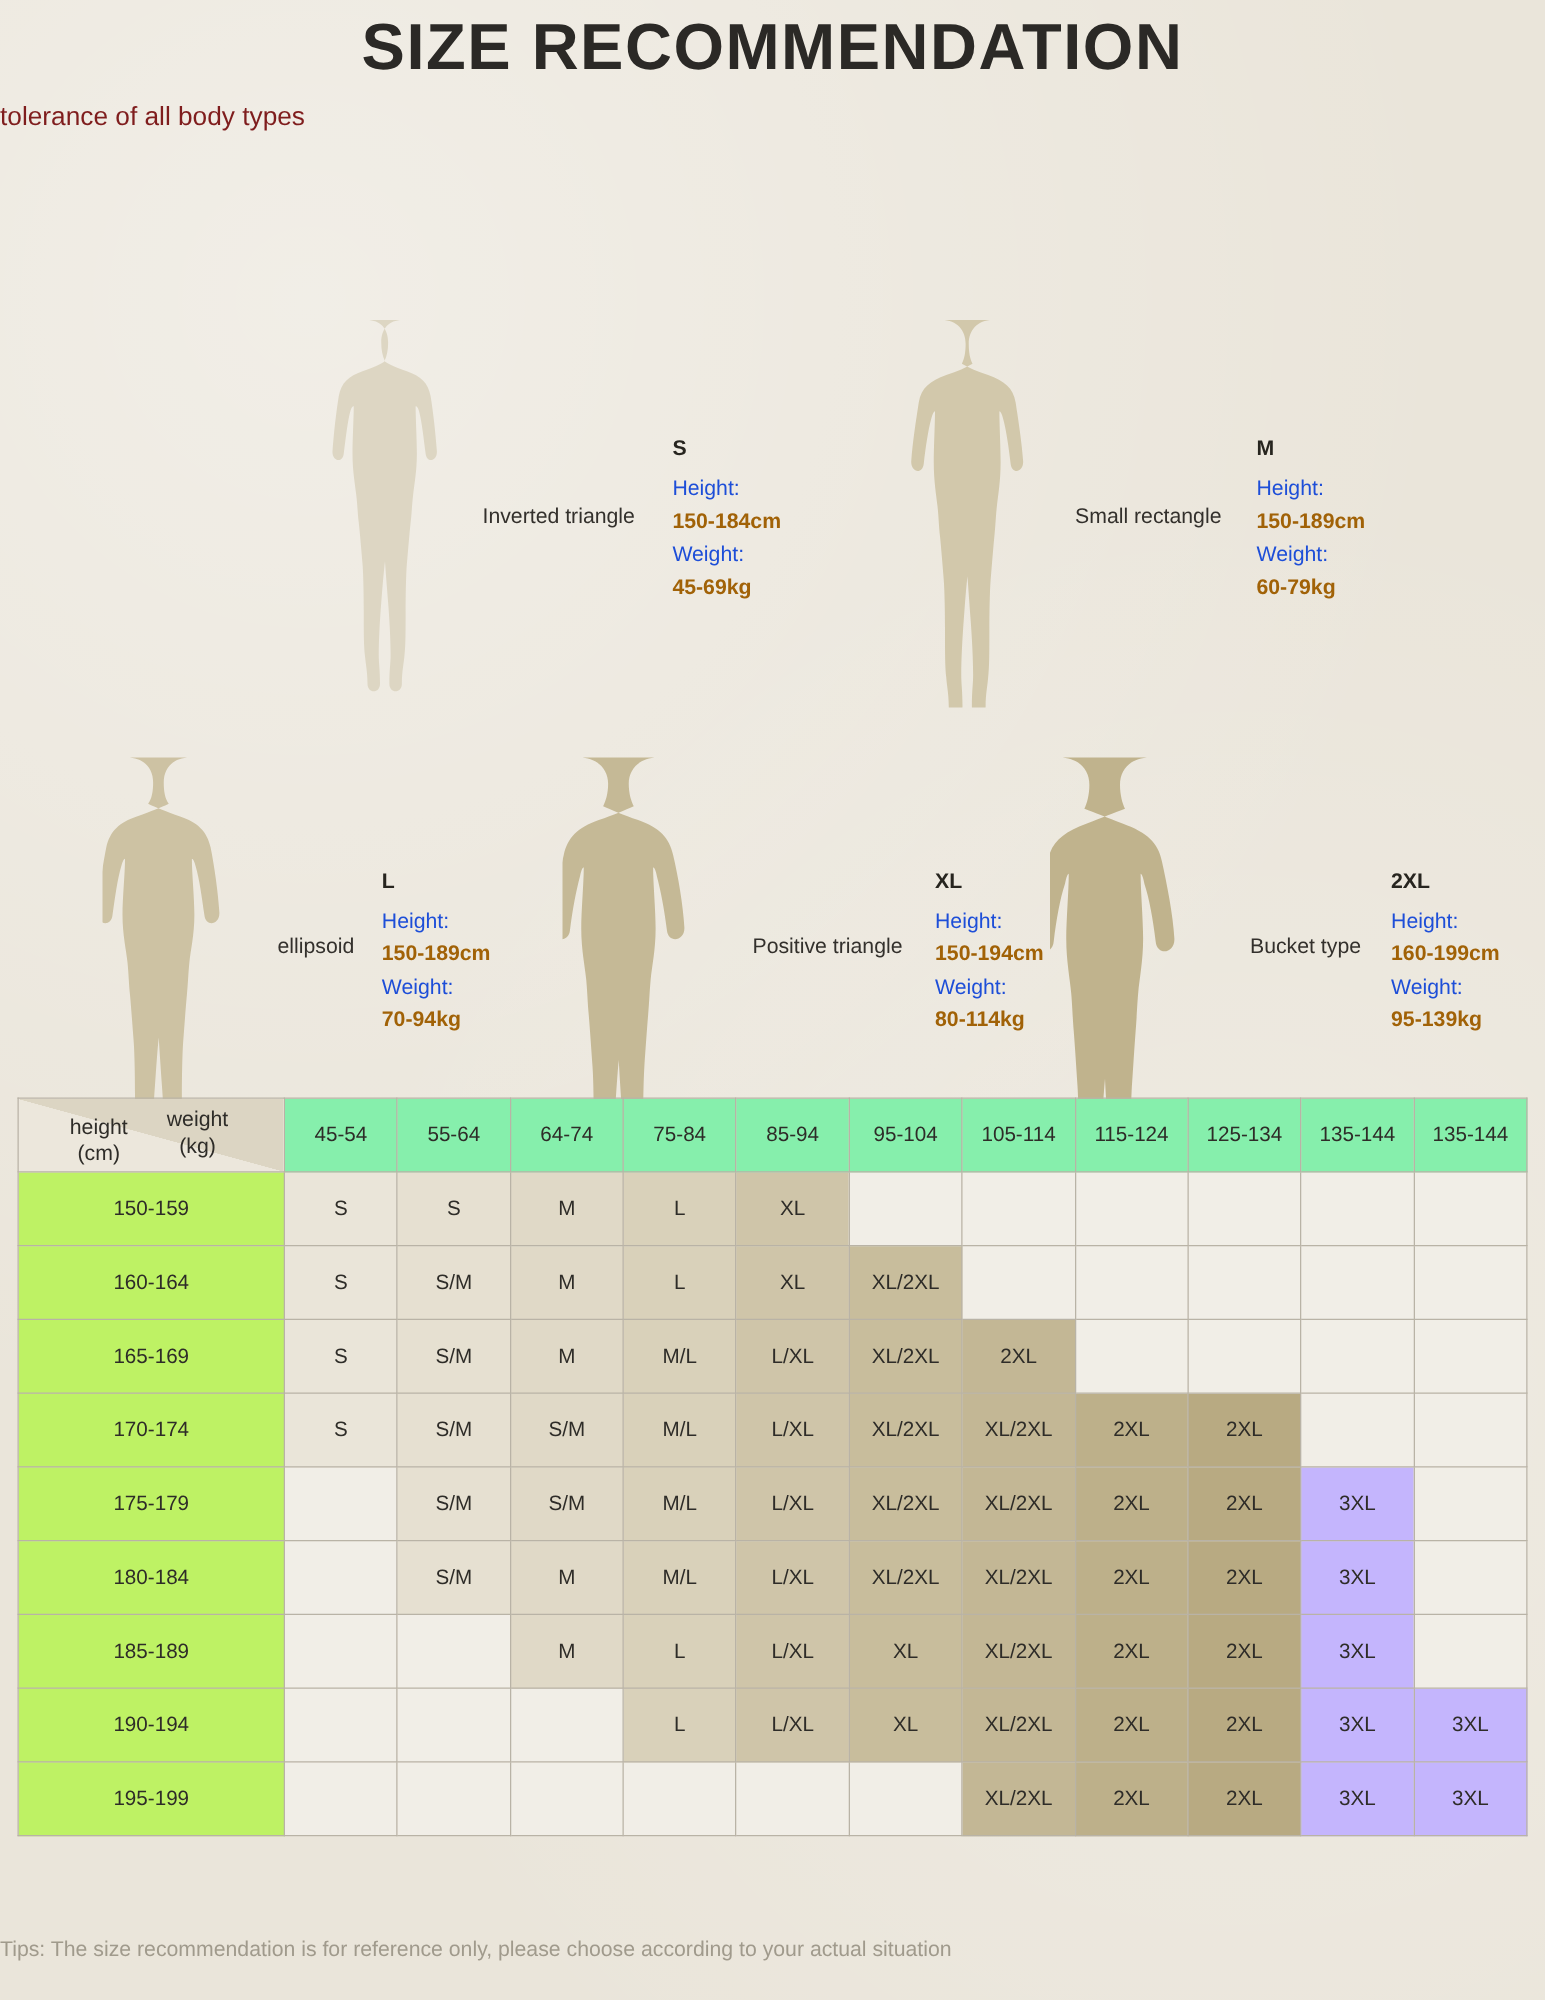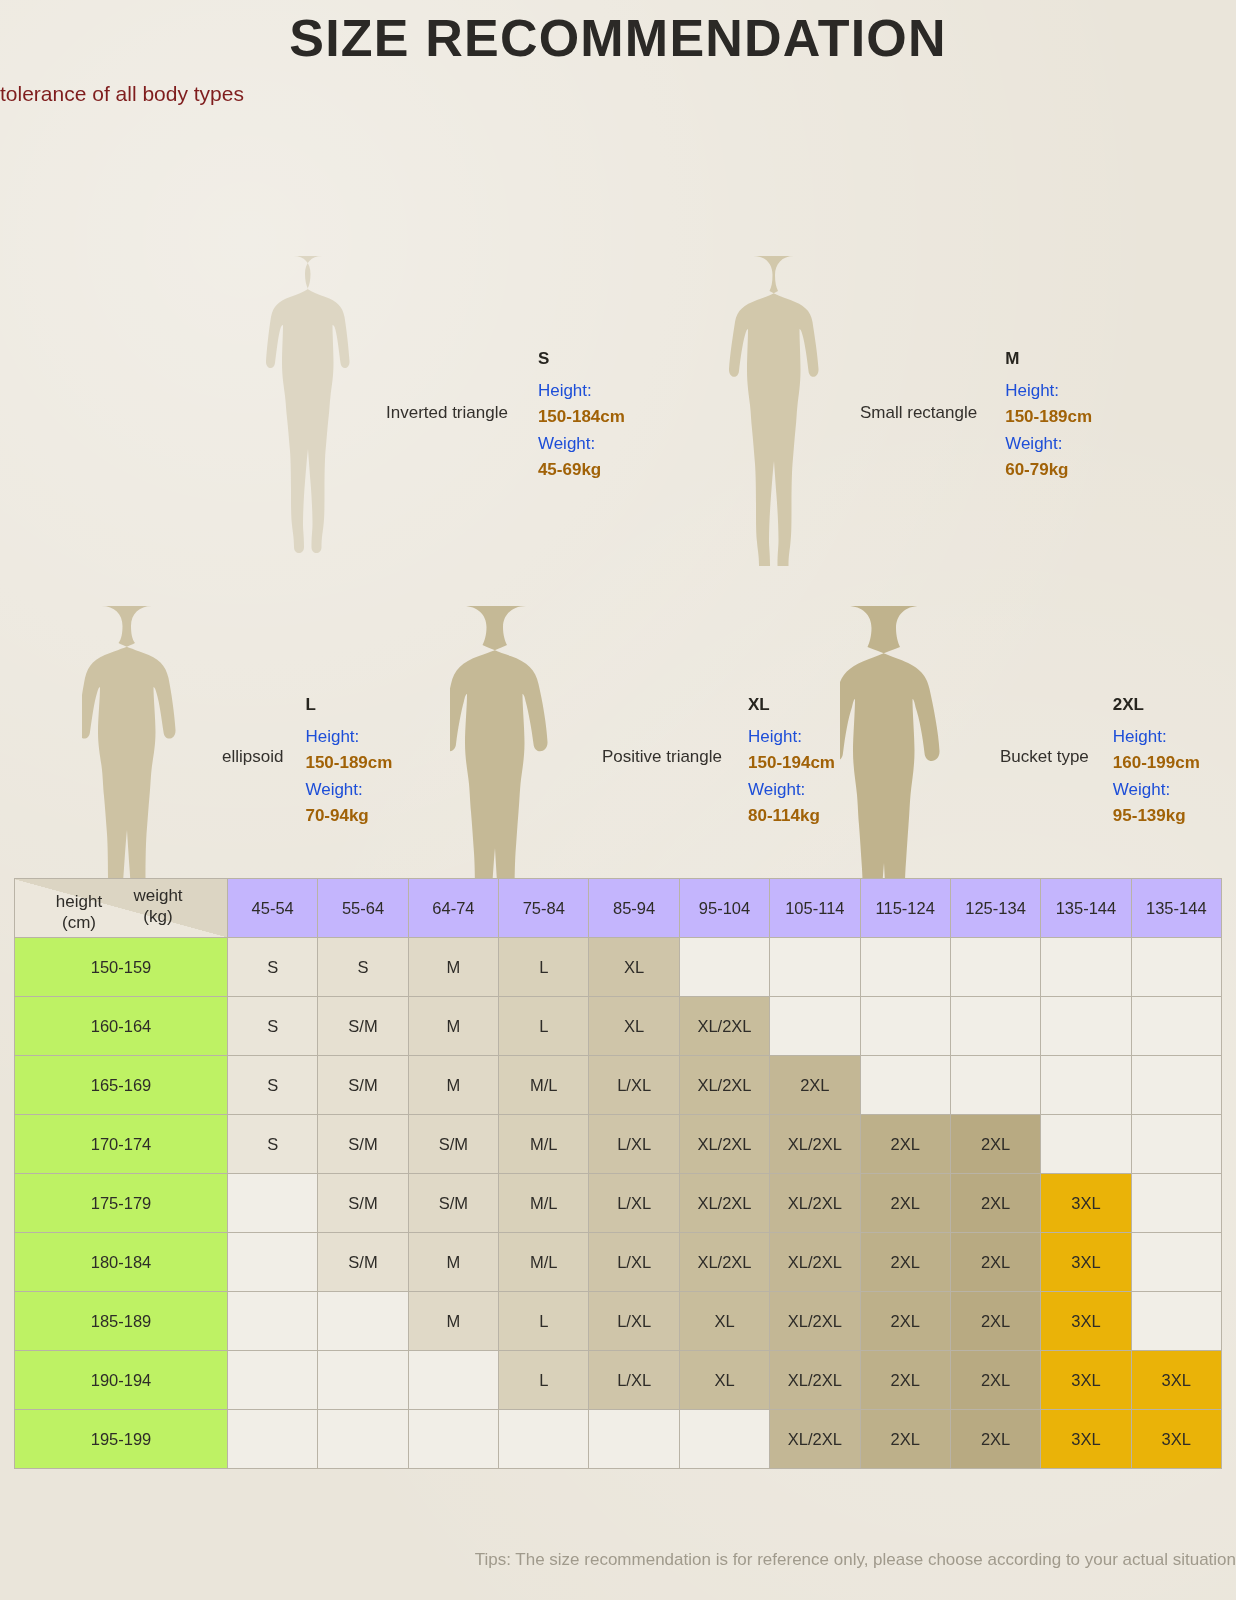--- a/index.html
+++ b/index.html
@@ -134,49 +134,49 @@
     text-align: center;
     font-size: 17px;
     line-height: 1.25;
     color: #2e2c28;
     width: 96px;
   }
   th.wcol {
     height: 104px;
     font-weight: 400;
     font-size: 16.5px;
-    background: #c4b5fd;
+    background: #86efac;
     vertical-align: middle;
   }
   td.hrow {
     width: 213px;
     background: #bef264;
     font-size: 17px;
     color: #2e2c28;
   }
   
   .lv0 { background: #f1eee7; }  
   .lv1 { background: #eae5d9; }
   .lv2 { background: #e6e0d1; }
   .lv3 { background: #e0d9c7; }
   .lv4 { background: #d9d1ba; }
   .lv5 { background: #cfc5a9; }
   .lv6 { background: #c8bd9c; }
   .lv7 { background: #c3b795; }
   .lv8 { background: #bdb08a; }
   .lv9 { background: #b8aa82; }
-  .lv10 { background: #eab308; }
+  .lv10 { background: #c4b5fd; }
 
   
   .tips {
     position: absolute;
     left: 0;
     right: 0;
     top: 1550px;
-    text-align: right;
+    text-align: left;
     font-size: 17px;
     color: #a09a8c;
   }
 </style>
 </head>
 <body>
 
 <h1 class="page-title">SIZE RECOMMENDATION</h1>
 <div class="page-subtitle">tolerance of all body types</div>
 

